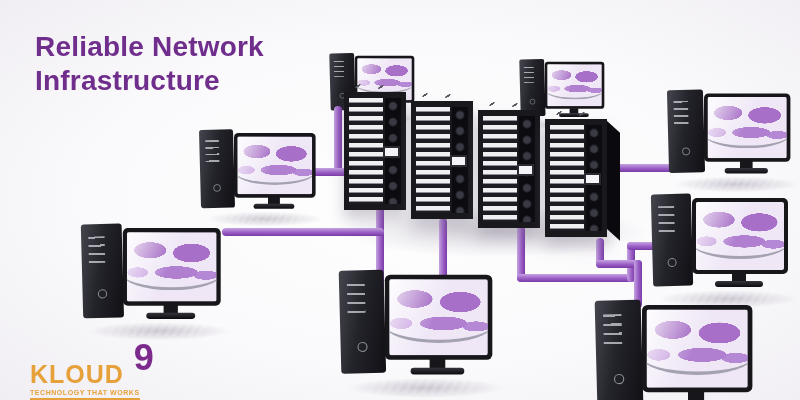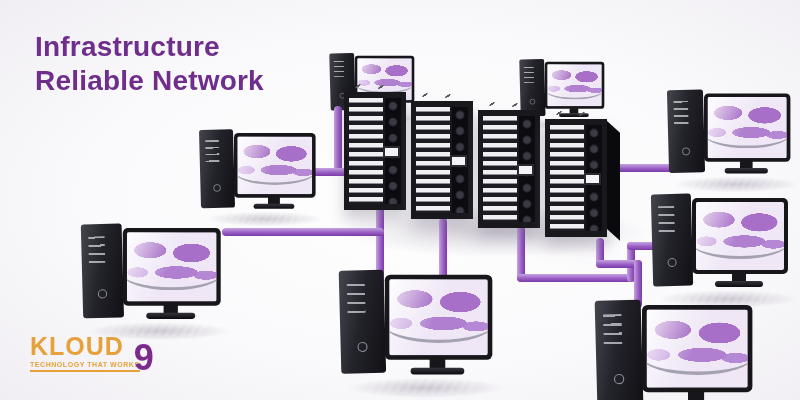--- a/index.html
+++ b/index.html
@@ -11,21 +11,21 @@
       #f4f3f6;
   }
   
   .headline{
     position:absolute;left:35px;top:30px;z-index:9;
     font-size:28px;font-weight:bold;line-height:1.22;letter-spacing:.2px;
     color:#6f2e8c;
   }
   
   .logo{position:absolute;left:30px;top:334px;z-index:9;display:flex;align-items:flex-start;}
-  .logo-col{display:flex;flex-direction:column;}
+  .logo-col{display:flex;flex-direction:column;margin-top:28px;}
   .logo-word{
     font-size:25px;font-weight:bold;color:#e6a13a;letter-spacing:1px;line-height:1;
   }
   .logo-tagline{
     margin-top:2px;font-size:7px;font-weight:bold;color:#e6a13a;letter-spacing:.55px;
     border-bottom:2px solid #e6a13a;padding-bottom:2px;white-space:nowrap;
   }
   .logo-nine{
     font-size:36px;font-weight:bold;color:#7c2b8d;line-height:.8;
     margin-left:-6px;position:relative;top:10px;
@@ -228,22 +228,22 @@
     </div>
     <div class="monitor">
       <div class="mscreen"></div>
     </div>
     <div class="stand"></div>
 
   </div>
   </div>
 
 <div class="headline">
+  <div>Reliable Network</div>
   <div>Infrastructure</div>
-  <div>Reliable Network</div>
 </div>
 
 <div class="logo">
   <div class="logo-col">
     <span class="logo-word">KLOUD</span>
     <span class="logo-tagline">TECHNOLOGY THAT WORKS</span>
   </div>
   <span class="logo-nine">9</span>
 </div>
 

